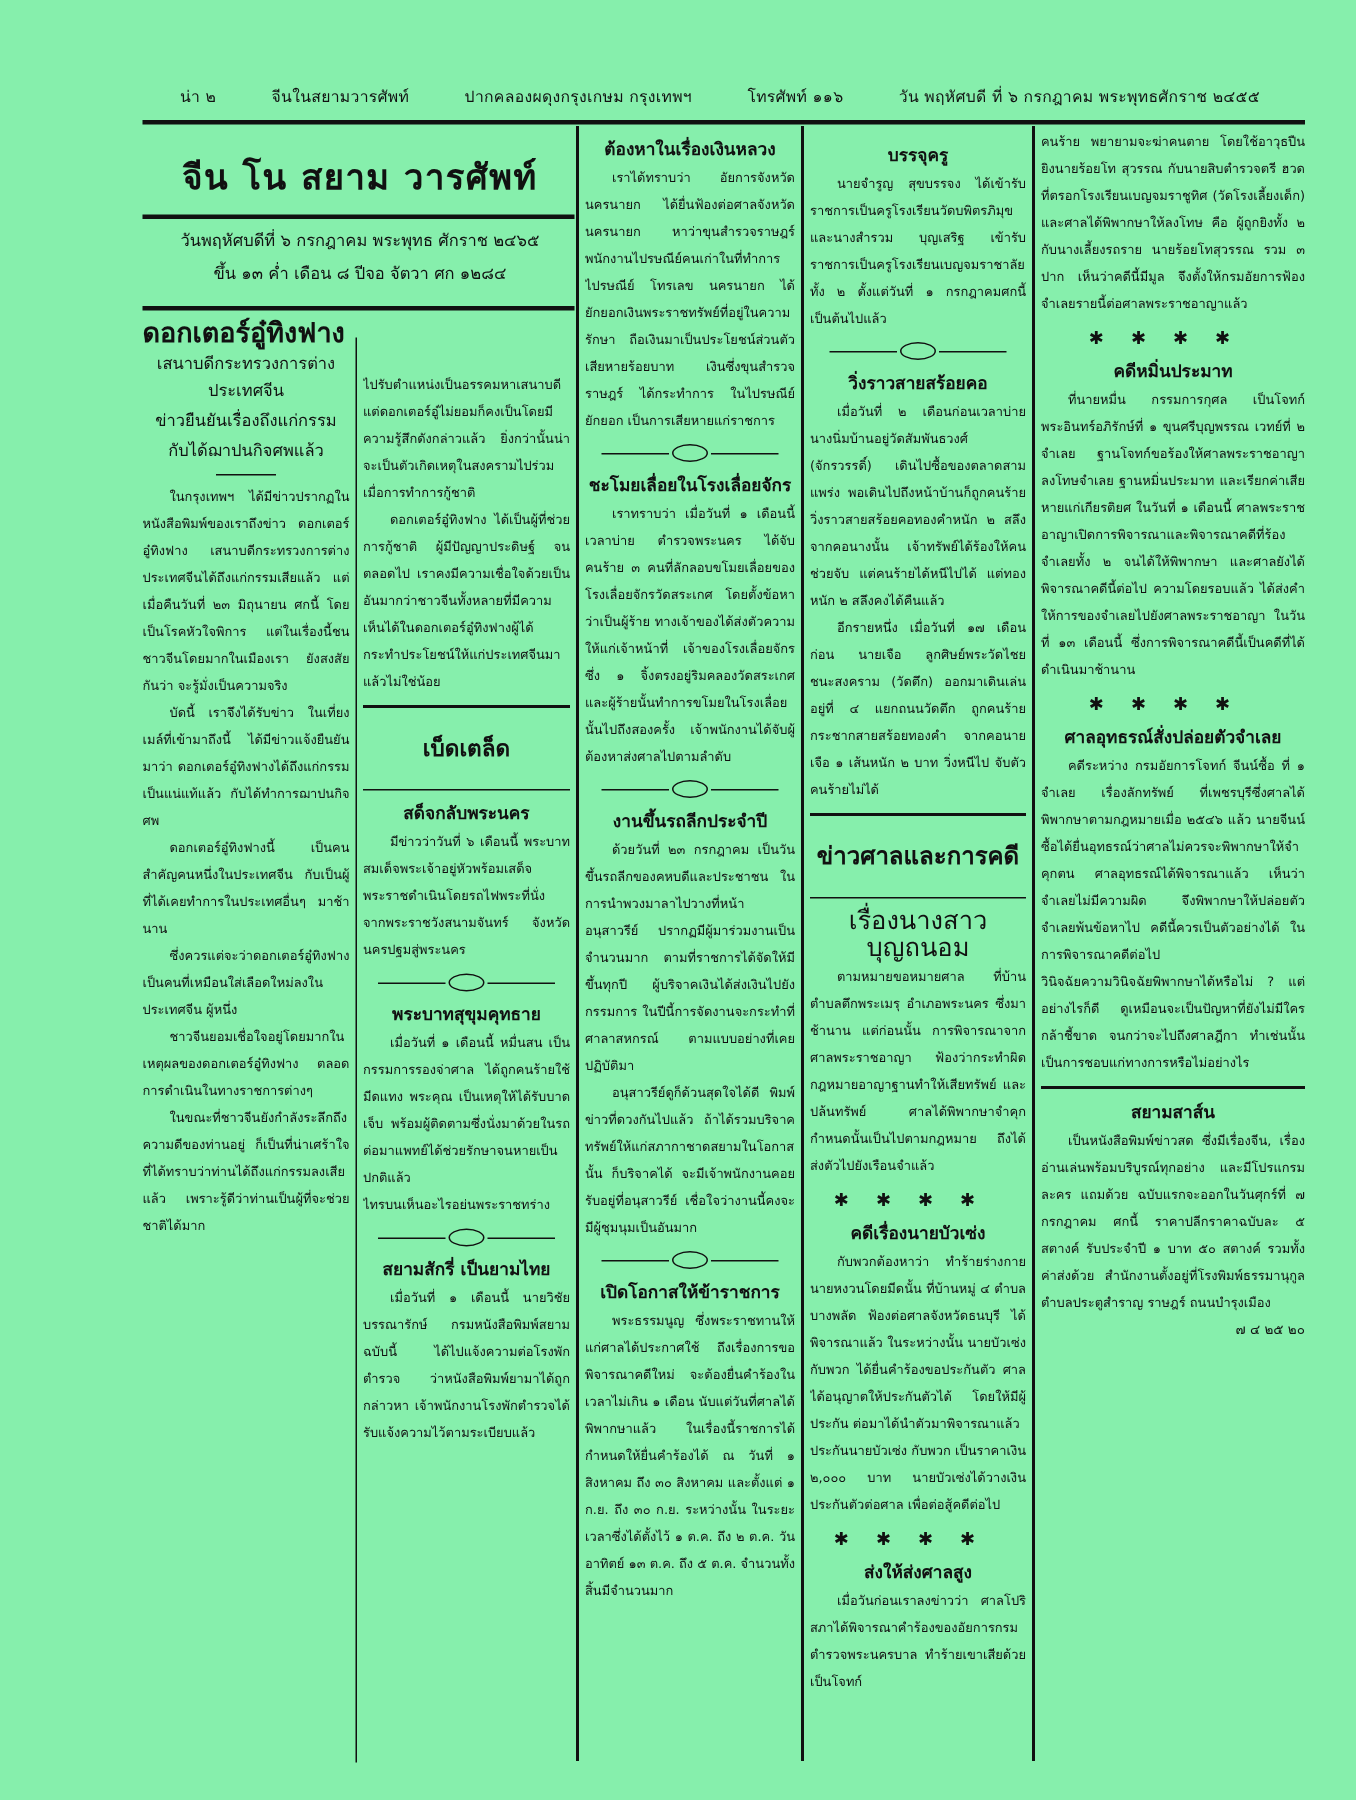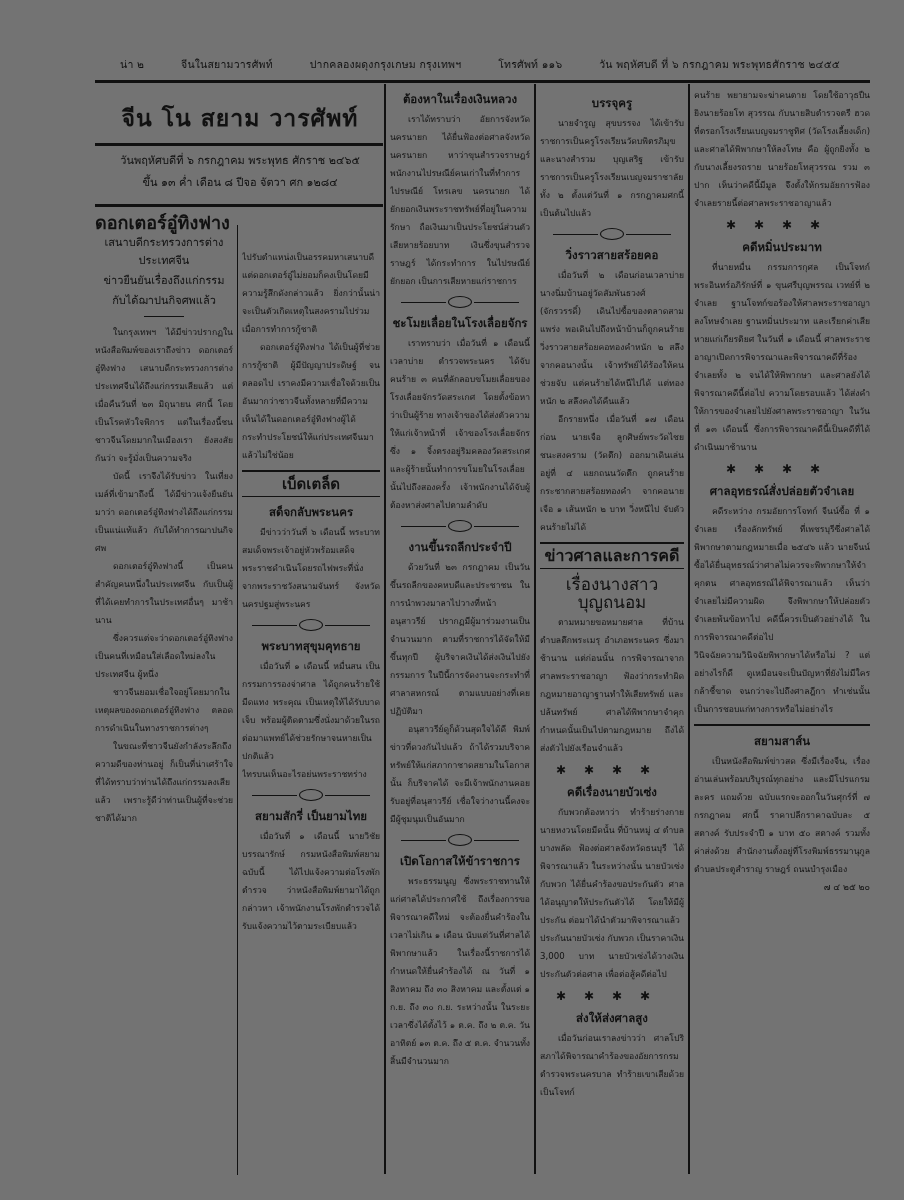--- a/index.html
+++ b/index.html
@@ -1,35 +1,35 @@
 <!DOCTYPE html>
 <html><head>
 <meta charset="utf-8">
 <style>
   html, body { margin:0; padding:0; background:#ffffff; }
   body { width:904px; height:1200px; position:relative; overflow:hidden; font-family:"DejaVu Sans", sans-serif; color:#111; }
-  .page { position:absolute; left:0; top:0; width:904px; height:1200px; background:#737373; }
+  .page { position:absolute; left:0; top:0; width:904px; height:1200px; background:#86efac; }
   .running-head { position:absolute; top:56px; left:120px; width:720px; font-size:10.5px; letter-spacing:0.2px; white-space:nowrap; display:flex; justify-content:space-between; }
   .rule-thick { position:absolute; height:3px; background:#111; }
   .vrule { position:absolute; width:2px; background:#111; }
   .masthead { position:absolute; left:95px; top:100px; width:290px; text-align:center; }
   .masthead h1 { margin:0; font-size:23px; font-weight:bold; letter-spacing:1px; }
   .dateline { position:absolute; left:95px; top:150px; width:290px; text-align:center; font-size:11px; line-height:22px; }
   .col { position:absolute; font-size:8.6px; line-height:18px; overflow:hidden; }
   .col p { margin:0; text-indent:18px; text-align:justify; }
   .col .noind { text-indent:0; }
   .hdl { font-weight:bold; text-align:center; margin:4px 0 2px 0; }
   .hdl-xl { font-size:18px; text-align:left; }
   .hdl-md { font-size:11.5px; }
   .sub { text-align:center; font-size:11px; margin:2px 0; }
   .stars { text-align:center; font-size:12px; letter-spacing:18px; margin:4px 0; }
   .orn { display:flex; align-items:center; justify-content:center; margin:6px 0; }
   .orn .ln { height:1px; width:45px; background:#111; }
   .orn .ov { width:22px; height:10px; border:1.5px solid #111; border-radius:50%; margin:0 2px; }
-  .box-title { border-top:2px solid #111; border-bottom:1px solid #111; text-align:center; font-size:15px; font-weight:bold; padding:3px 0; margin:6px 0; }
+  .box-title { border-top:2px solid #111; border-bottom:1px solid #111; text-align:center; font-size:15px; font-weight:bold; padding:18px 0; margin:6px 0; }
   .sep { border-top:2px solid #111; margin:6px 0; }
 </style>
 </head>
 <body>
 
 <div class="page">
 
   <div class="running-head">
     <span>น่า ๒</span>
     <span>จีนในสยามวารศัพท์</span>
@@ -130,21 +130,21 @@
       </div>
     <div class="hdl hdl-md">วิ่งราวสายสร้อยคอ</div>
     <p>เมื่อวันที่ ๒ เดือนก่อนเวลาบ่าย นางนิ่มบ้านอยู่วัดสัมพันธวงศ์ (จักรวรรดิ์) เดินไปซื้อของตลาดสามแพร่ง พอเดินไปถึงหน้าบ้านก็ถูกคนร้ายวิ่งราวสายสร้อยคอทองคำหนัก ๒ สลึง จากคอนางนั้น เจ้าทรัพย์ได้ร้องให้คนช่วยจับ แต่คนร้ายได้หนีไปได้ แต่ทองหนัก ๒ สลึงคงได้คืนแล้ว</p>
     <p>อีกรายหนึ่ง เมื่อวันที่ ๑๗ เดือนก่อน นายเจือ ลูกศิษย์พระวัดไชยชนะสงคราม (วัดตึก) ออกมาเดินเล่นอยู่ที่ ๔ แยกถนนวัดตึก ถูกคนร้ายกระชากสายสร้อยทองคำ จากคอนายเจือ ๑ เส้นหนัก ๒ บาท วิ่งหนีไป จับตัวคนร้ายไม่ได้</p>
     <div class="box-title" style="font-size:16px">ข่าวศาลและการคดี</div>
     <div class="sub" style="font-size:17px">เรื่องนางสาวบุญถนอม</div>
     <p>ตามหมายขอหมายศาล ที่บ้านตำบลตึกพระเมรุ อำเภอพระนคร ซึ่งมาช้านาน แต่ก่อนนั้น การพิจารณาจากศาลพระราชอาญา ฟ้องว่ากระทำผิดกฎหมายอาญาฐานทำให้เสียทรัพย์ และปล้นทรัพย์ ศาลได้พิพากษาจำคุกกำหนดนั้นเป็นไปตามกฎหมาย ถึงได้ส่งตัวไปยังเรือนจำแล้ว</p>
     <div class="stars">✱✱✱✱</div>
     <div class="hdl hdl-md">คดีเรื่องนายบัวเซ่ง</div>
     <p>กับพวกต้องหาว่า ทำร้ายร่างกายนายหงวนโดยมีดนั้น ที่บ้านหมู่ ๔ ตำบลบางพลัด ฟ้องต่อศาลจังหวัดธนบุรี ได้พิจารณาแล้ว ในระหว่างนั้น นายบัวเซ่งกับพวก ได้ยื่นคำร้องขอประกันตัว ศาลได้อนุญาตให้ประกันตัวได้ โดยให้มีผู้ประกัน ต่อมาได้นำตัวมาพิจารณาแล้ว</p>
-    <p class="noind">ประกันนายบัวเซ่ง กับพวก เป็นราคาเงิน 3,000 บาท นายบัวเซ่งได้วางเงินประกันตัวต่อศาล เพื่อต่อสู้คดีต่อไป</p>
+    <p class="noind">ประกันนายบัวเซ่ง กับพวก เป็นราคาเงิน ๒,๐๐๐ บาท นายบัวเซ่งได้วางเงินประกันตัวต่อศาล เพื่อต่อสู้คดีต่อไป</p>
     <div class="stars">✱✱✱✱</div>
     <div class="hdl hdl-md">ส่งให้ส่งศาลสูง</div>
     <p>เมื่อวันก่อนเราลงข่าวว่า ศาลโปริสภาได้พิจารณาคำร้องของอัยการกรมตำรวจพระนครบาล ทำร้ายเขาเสียด้วยเป็นโจทก์</p>
   </div>
 
   <div class="col" style="left:694px; top:86px; width:176px; height:1088px;">
     <p class="noind">คนร้าย พยายามจะฆ่าคนตาย โดยใช้อาวุธปืนยิงนายร้อยโท สุวรรณ กับนายสิบตำรวจตรี ฮวดที่ตรอกโรงเรียนเบญจมราชูทิศ (วัดโรงเลี้ยงเด็ก) และศาลได้พิพากษาให้ลงโทษ คือ ผู้ถูกยิงทั้ง ๒ กับนางเลี้ยงรถราย นายร้อยโทสุวรรณ รวม ๓ ปาก เห็นว่าคดีนี้มีมูล จึงตั้งให้กรมอัยการฟ้องจำเลยรายนี้ต่อศาลพระราชอาญาแล้ว</p>
     <div class="stars">✱✱✱✱</div>
     <div class="hdl hdl-md">คดีหมิ่นประมาท</div>
     <p>ที่นายหมื่น กรรมการกุศล เป็นโจทก์ พระอินทร์อภิรักษ์ที่ ๑ ขุนศรีบุญพรรณ เวทย์ที่ ๒ จำเลย ฐานโจทก์ขอร้องให้ศาลพระราชอาญาลงโทษจำเลย ฐานหมิ่นประมาท และเรียกค่าเสียหายแก่เกียรติยศ ในวันที่ ๑ เดือนนี้ ศาลพระราชอาญาเปิดการพิจารณาและพิจารณาคดีที่ร้องจำเลยทั้ง ๒ จนได้ให้พิพากษา และศาลยังได้พิจารณาคดีนี้ต่อไป ความโดยรอบแล้ว ได้ส่งคำให้การของจำเลยไปยังศาลพระราชอาญา ในวันที่ ๑๓ เดือนนี้ ซึ่งการพิจารณาคดีนี้เป็นคดีที่ได้ดำเนินมาช้านาน</p>

